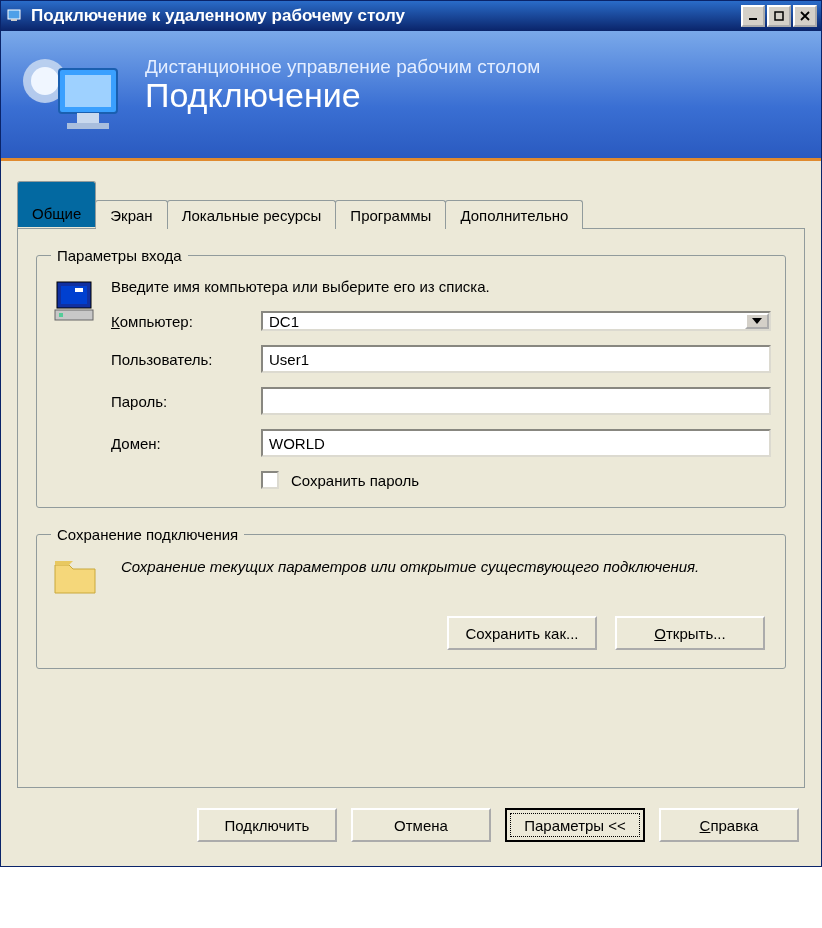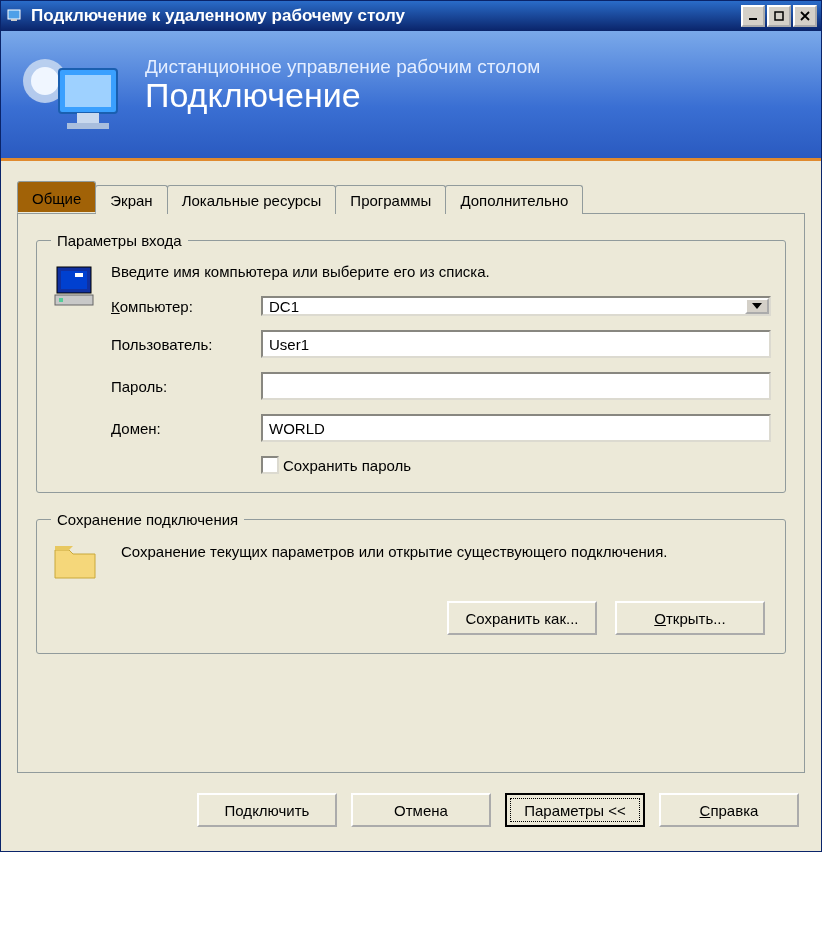--- a/index.html
+++ b/index.html
@@ -83,24 +83,24 @@
     background: #ece9d8;
     padding: 6px 14px 5px 14px;
     font-size: 15px;
     margin-right: -1px;
     border-radius: 3px 3px 0 0;
     position: relative;
     top: 1px;
     cursor: pointer;
   }
   .tab.active {
-    background: #a16207;
+    background: #0369a1;
     z-index: 3;
     border-bottom: 1px solid #ece9d8;
-    padding-top: 8px;
+    padding-top: 23px;
     top: 0;
   }
   .tabpanel {
     border: 1px solid #919b9c;
     background: #ece9d8;
     padding: 18px 18px 22px 18px;
     min-height: 560px;
     position: relative;
     z-index: 1;
   }
@@ -161,37 +161,37 @@
     width: 24px;
     background: #d4d0c8;
     border: 2px outset #fff;
     display: flex; align-items: center; justify-content: center;
     cursor: pointer;
   }
   .checkbox-row {
     display: flex;
     align-items: center;
     margin-left: 150px;
-    gap: 4px;
+    gap: 12px;
     font-size: 15px;
   }
   .checkbox {
     width: 18px; height: 18px;
     border: 2px inset #dcdad0;
     background: #fff;
     cursor: pointer;
   }
   .conn-desc {
     display: flex;
     gap: 16px;
     align-items: flex-start;
     margin-bottom: 16px;
   }
   .folder-icon { width: 54px; flex-shrink: 0; }
-  .conn-text { font-size: 15px; line-height: 1.3; }
+  .conn-text { font-size: 15px; line-height: 1.3; font-style: italic; }
   .btn-row {
     display: flex;
     justify-content: flex-end;
     gap: 18px;
     padding-right: 6px;
   }
   .btn {
     min-width: 150px;
     height: 34px;
     background: #ece9d8;

